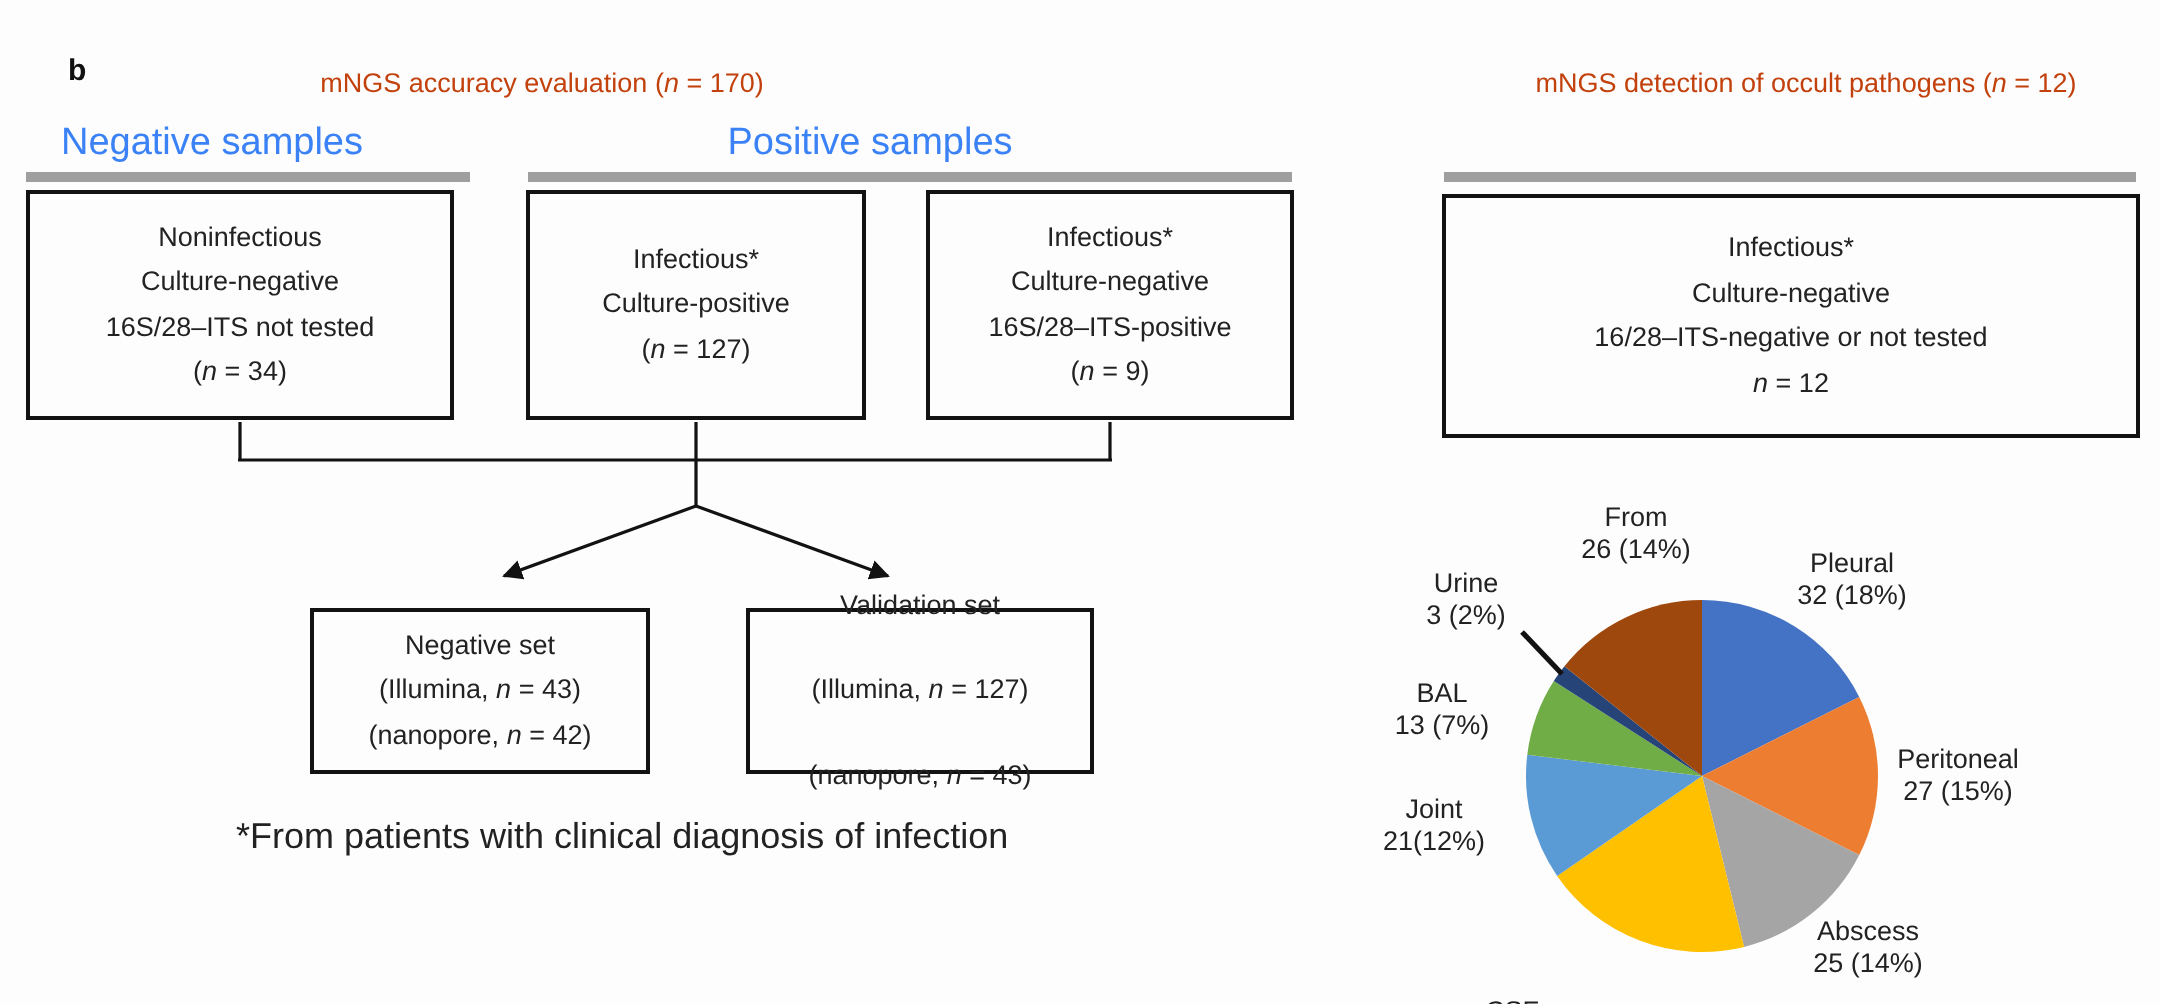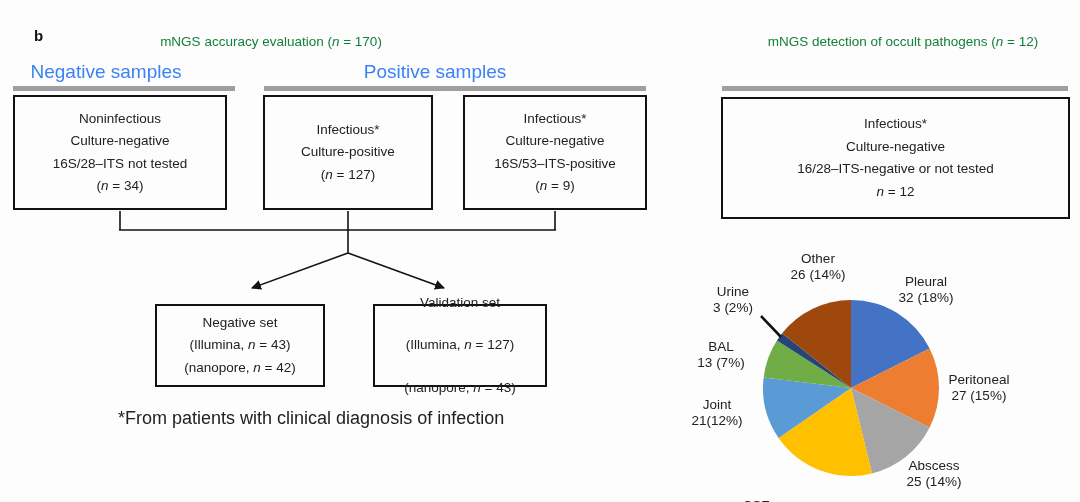--- a/index.html
+++ b/index.html
@@ -1,19 +1,19 @@
 <!DOCTYPE html>
 <html><head>
 <meta charset="utf-8">
 <style>
   html,body{margin:0;padding:0;}
   body{font-family:"Liberation Sans", sans-serif; background:#ffffff;}
   #canvas{position:relative;width:1080px;height:502px;background:#fdfdfd;overflow:hidden;color:#222;}
   .panel-label{position:absolute;font-weight:bold;font-size:15px;color:#111;}
-  .fig-title{position:absolute;transform:translateX(-50%);font-size:13.5px;white-space:nowrap;color:#15803d;}
+  .fig-title{position:absolute;transform:translateX(-50%);font-size:13.5px;white-space:nowrap;color:#c2410c;}
   .col-header{position:absolute;transform:translateX(-50%);font-size:19px;white-space:nowrap;color:#3b82f6;}
   .bar{position:absolute;height:5px;background:#9f9f9f;}
   .box{position:absolute;border:2px solid #121212;display:flex;flex-direction:column;justify-content:center;align-items:center;text-align:center;background:transparent;}
   .bl{font-size:13.5px;line-height:22.5px;white-space:nowrap;color:#222;}
   .footnote{position:absolute;font-size:18px;color:#222;white-space:nowrap;}
   .pie-label{position:absolute;transform:translateX(-50%);text-align:center;font-size:13.5px;line-height:15.5px;color:#222;white-space:nowrap;}
   svg{position:absolute;left:0;top:0;}
   i{font-style:italic;}
 </style>
 </head>
@@ -41,21 +41,21 @@
 
   <div class="box" style="left:263px;top:95px;width:166px;height:111px;">
     <div class="bl">Infectious*</div>
     <div class="bl">Culture-positive</div>
     <div class="bl">(<i>n</i> = 127)</div>
   </div>
 
   <div class="box" style="left:463px;top:95px;width:180px;height:111px;">
     <div class="bl">Infectious*</div>
     <div class="bl">Culture-negative</div>
-    <div class="bl">16S/53–ITS-positive</div>
+    <div class="bl">16S/28–ITS-positive</div>
     <div class="bl">(<i>n</i> = 9)</div>
   </div>
 
   <div class="box" style="left:155px;top:304px;width:166px;height:79px;">
     <div class="bl">Negative set</div>
     <div class="bl">(Illumina, <i>n</i> = 43)</div>
     <div class="bl">(nanopore, <i>n</i> = 42)</div>
   </div>
 
   <div class="box" style="left:373px;top:304px;width:170px;height:79px;gap:20px;">
@@ -120,18 +120,18 @@
       </div>
       <div class="pie-label" style="left: 721px; top: 339px;">
         <div>BAL</div>
         <div>13 (7%)</div>
       </div>
       <div class="pie-label" style="left: 733px; top: 284px;">
         <div>Urine</div>
         <div>3 (2%)</div>
       </div>
       <div class="pie-label" style="left: 818px; top: 251px;">
-        <div>Other</div>
+        <div>From</div>
         <div>26 (14%)</div>
       </div>
     </div>
 
 </div>
 
 </body></html>

